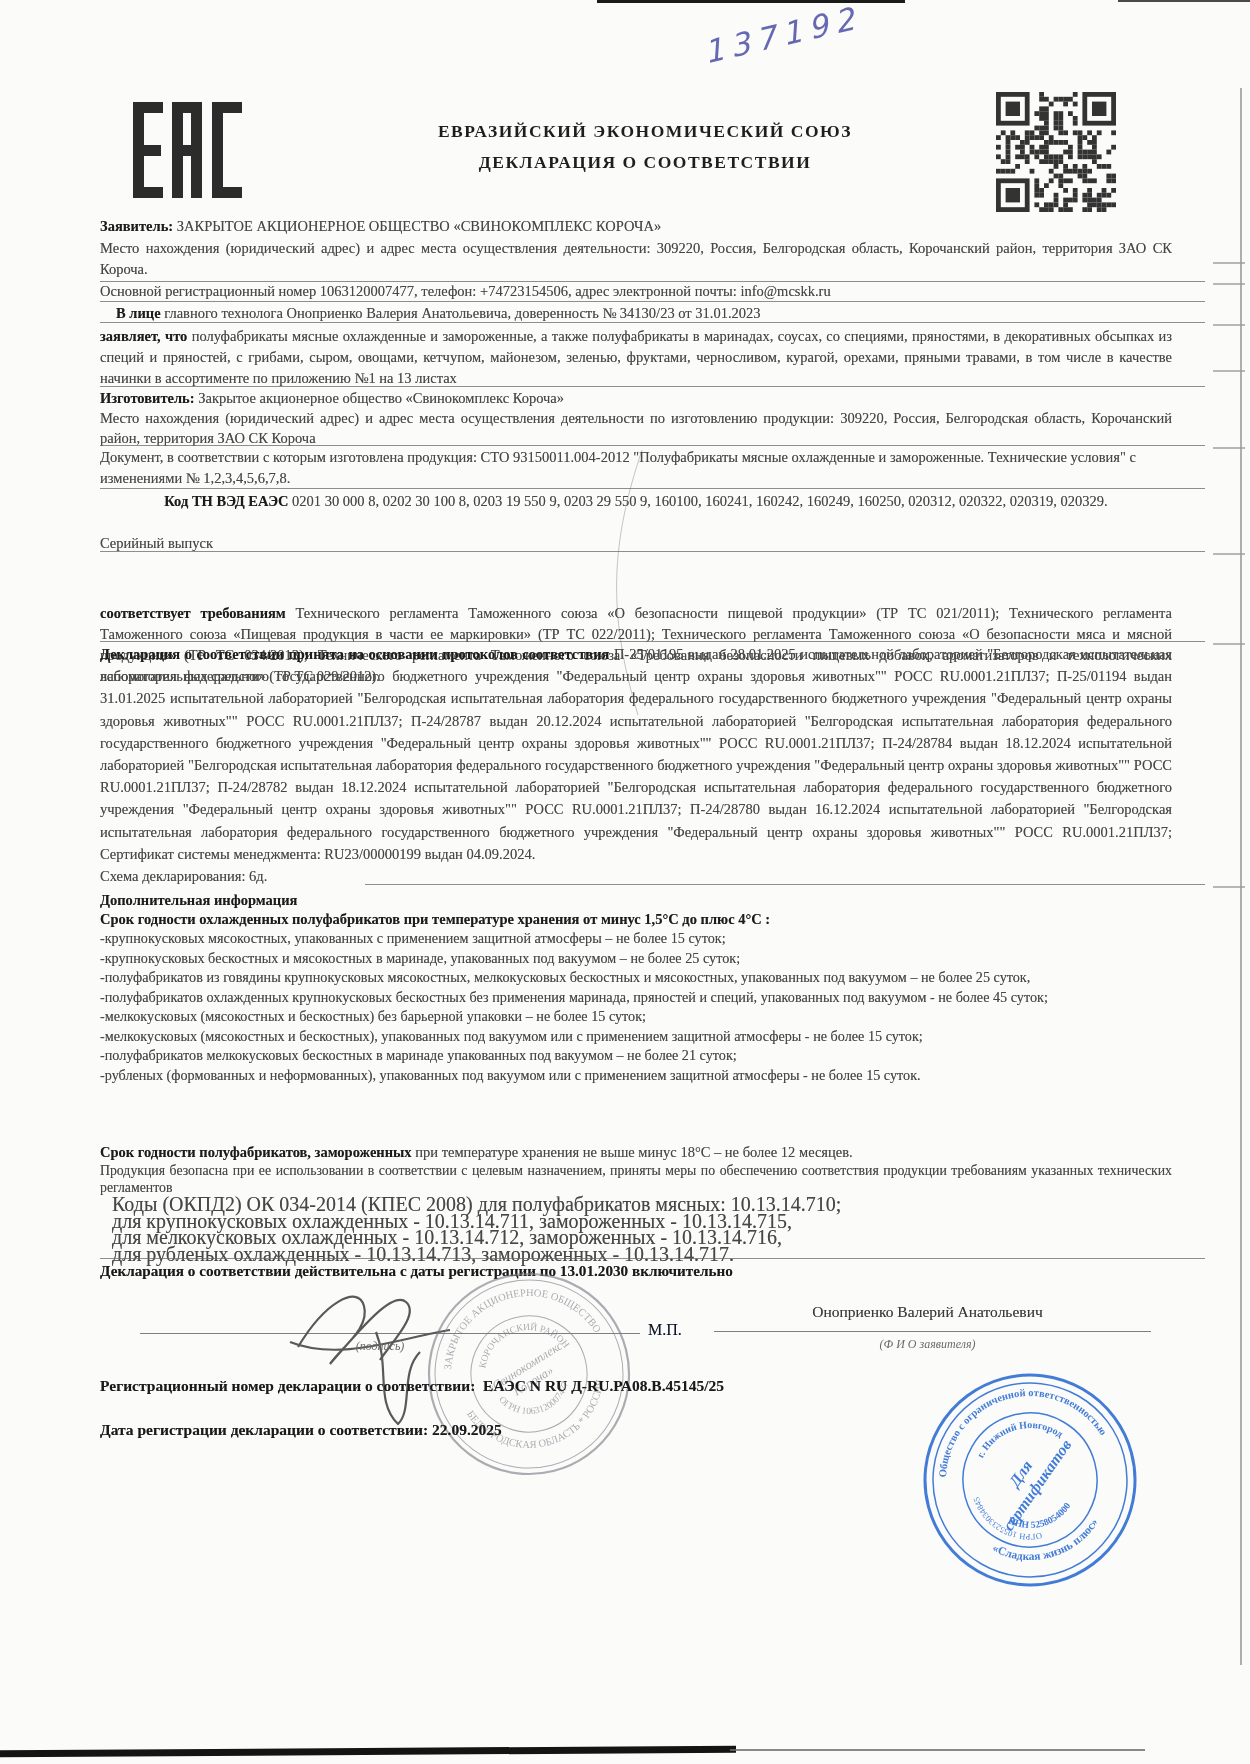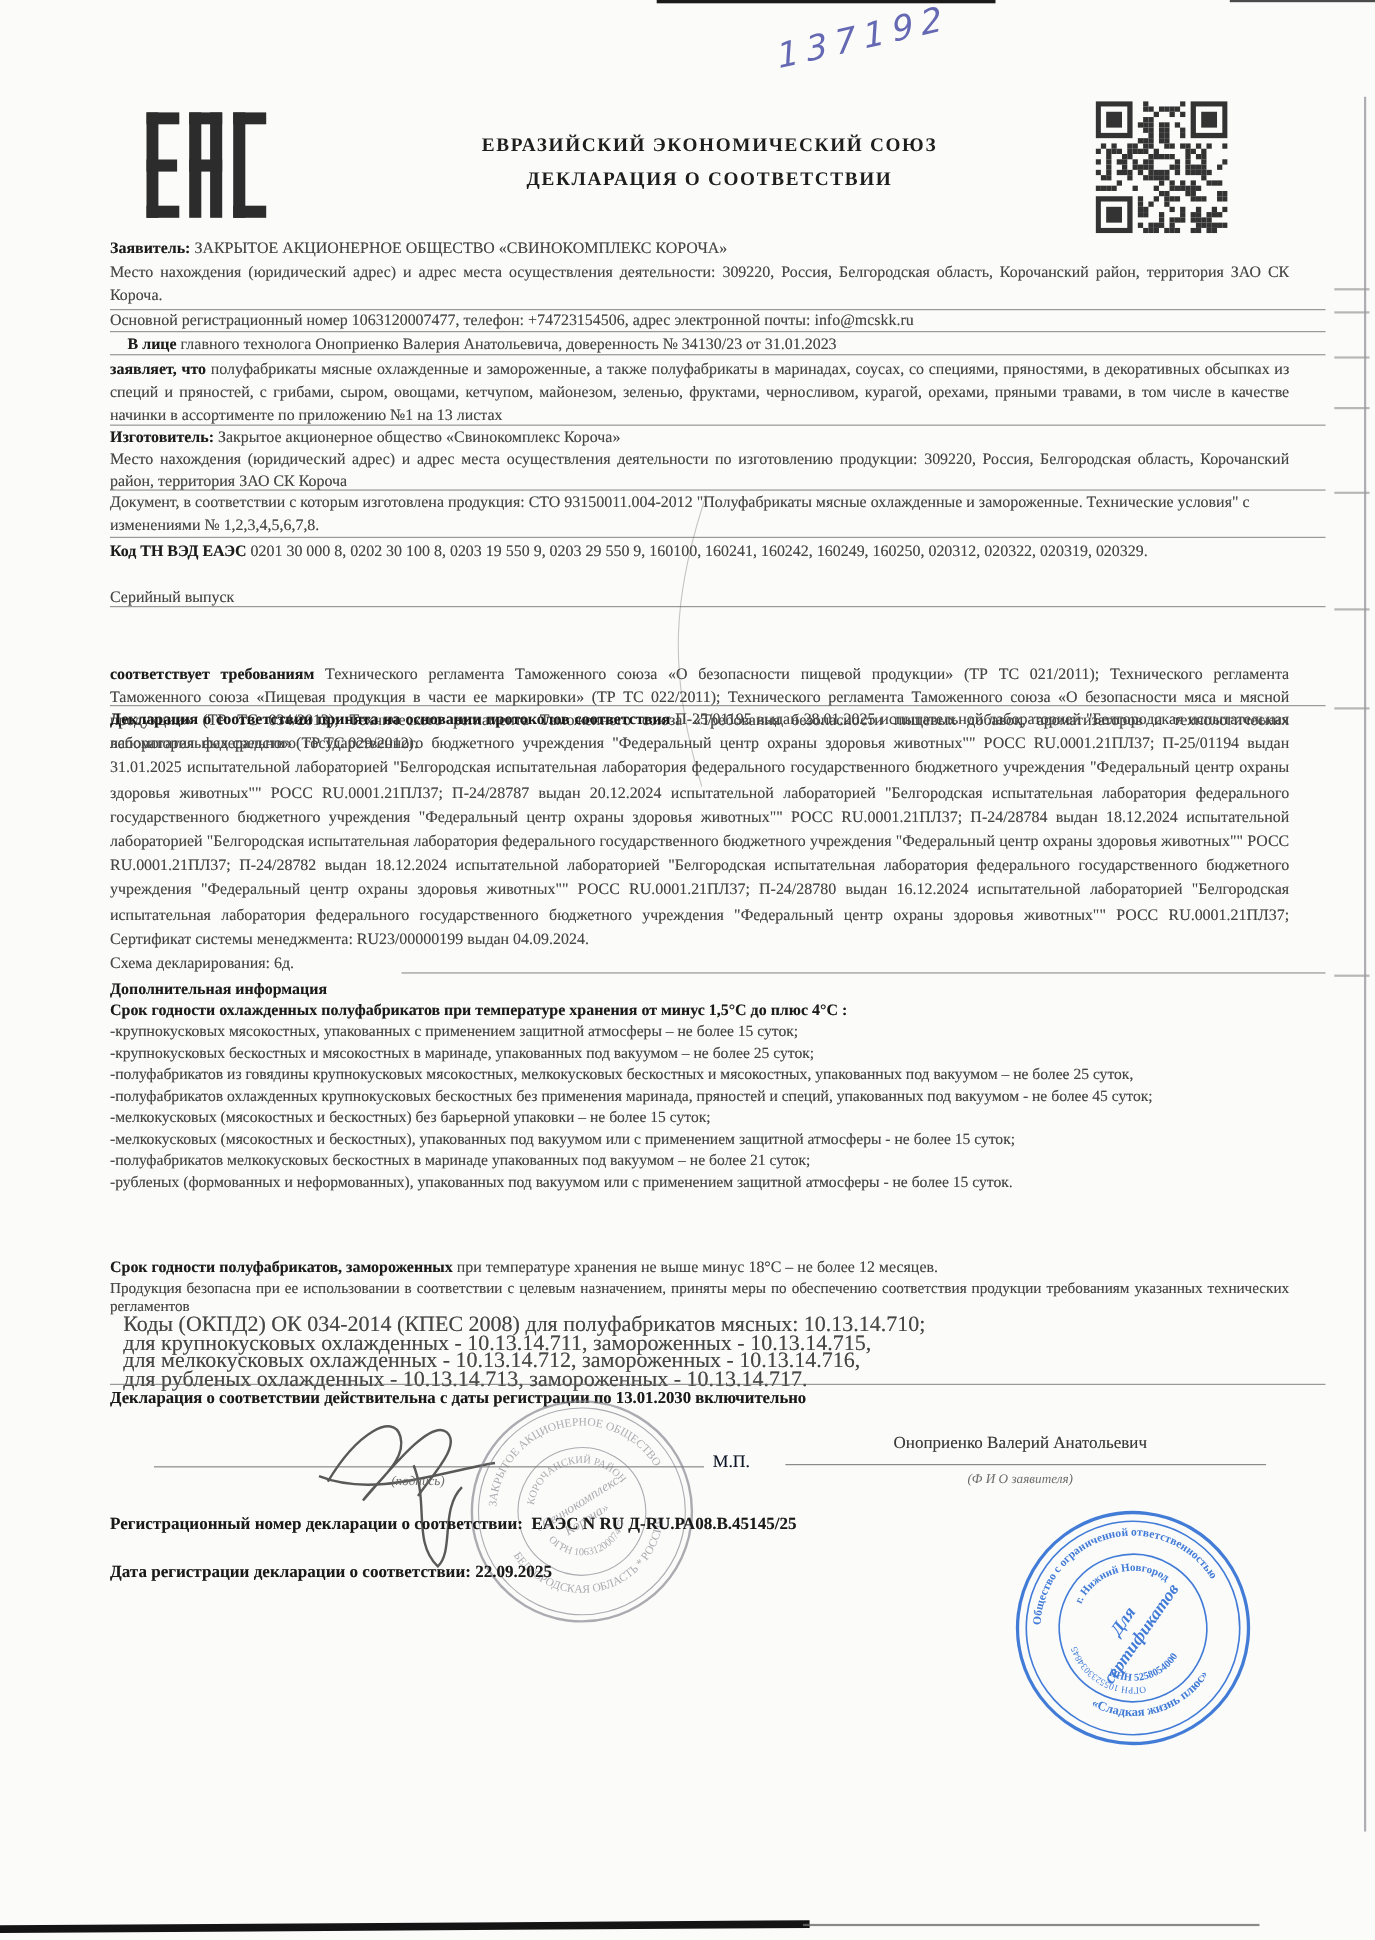--- a/index.html
+++ b/index.html
@@ -283,21 +283,21 @@
 </div>
 
 <div class="abs txt blur" style="left:100px;top:388px;width:1072px;">
   <b class="lbl">Изготовитель:</b>
   <span>Закрытое акционерное общество «Свинокомплекс Короча»</span>
 </div>
 <div class="abs txt j blur" style="left:100px;top:408px;width:1072px;line-height:20px;">Место нахождения (юридический адрес) и адрес места осуществления деятельности по изготовлению продукции: 309220, Россия, Белгородская область, Корочанский район, территория ЗАО СК Короча</div>
 
 <div class="abs txt blur" style="left:100px;top:447px;width:1072px;">Документ, в соответствии с которым изготовлена продукция: СТО 93150011.004-2012 "Полуфабрикаты мясные охлажденные и замороженные. Технические условия" с изменениями № 1,2,3,4,5,6,7,8.</div>
 
-<div class="abs txt blur" style="left:100px;top:490px;width:1072px;line-height:22px;">
+<div class="abs txt blur" style="left:100px;top:490px;width:1072px;line-height:22px;text-align:center;">
   <b class="lbl">Код ТН ВЭД ЕАЭС</b>
   <span>0201 30 000 8, 0202 30 100 8, 0203 19 550 9, 0203 29 550 9, 160100, 160241, 160242, 160249, 160250, 020312, 020322, 020319, 020329.</span>
 </div>
 
 <div class="abs txt blur" style="left:100px;top:533px;width:400px;">Серийный выпуск</div>
 
 <div class="abs txt j blur" style="left:100px;top:555px;width:1072px;margin-top:48px;">
   <b class="lbl">соответствует требованиям</b>
   <span>Технического регламента Таможенного союза «О безопасности пищевой продукции» (ТР ТС 021/2011); Технического регламента Таможенного союза «Пищевая продукция в части ее маркировки» (ТР ТС 022/2011); Технического регламента Таможенного союза «О безопасности мяса и мясной продукции» (ТР ТС 034/2013); Технического регламента Таможенного союза «Требования безопасности пищевых добавок, ароматизаторов и технологических вспомогательных средств» (ТР ТС 029/2012).</span>
 </div>

